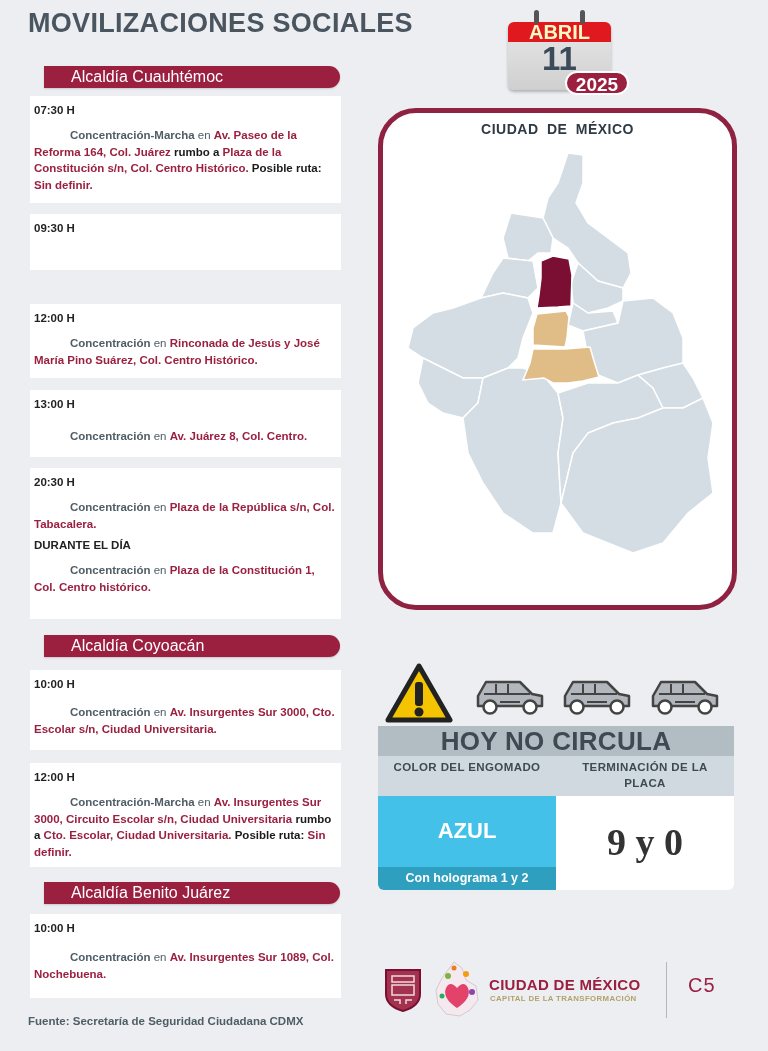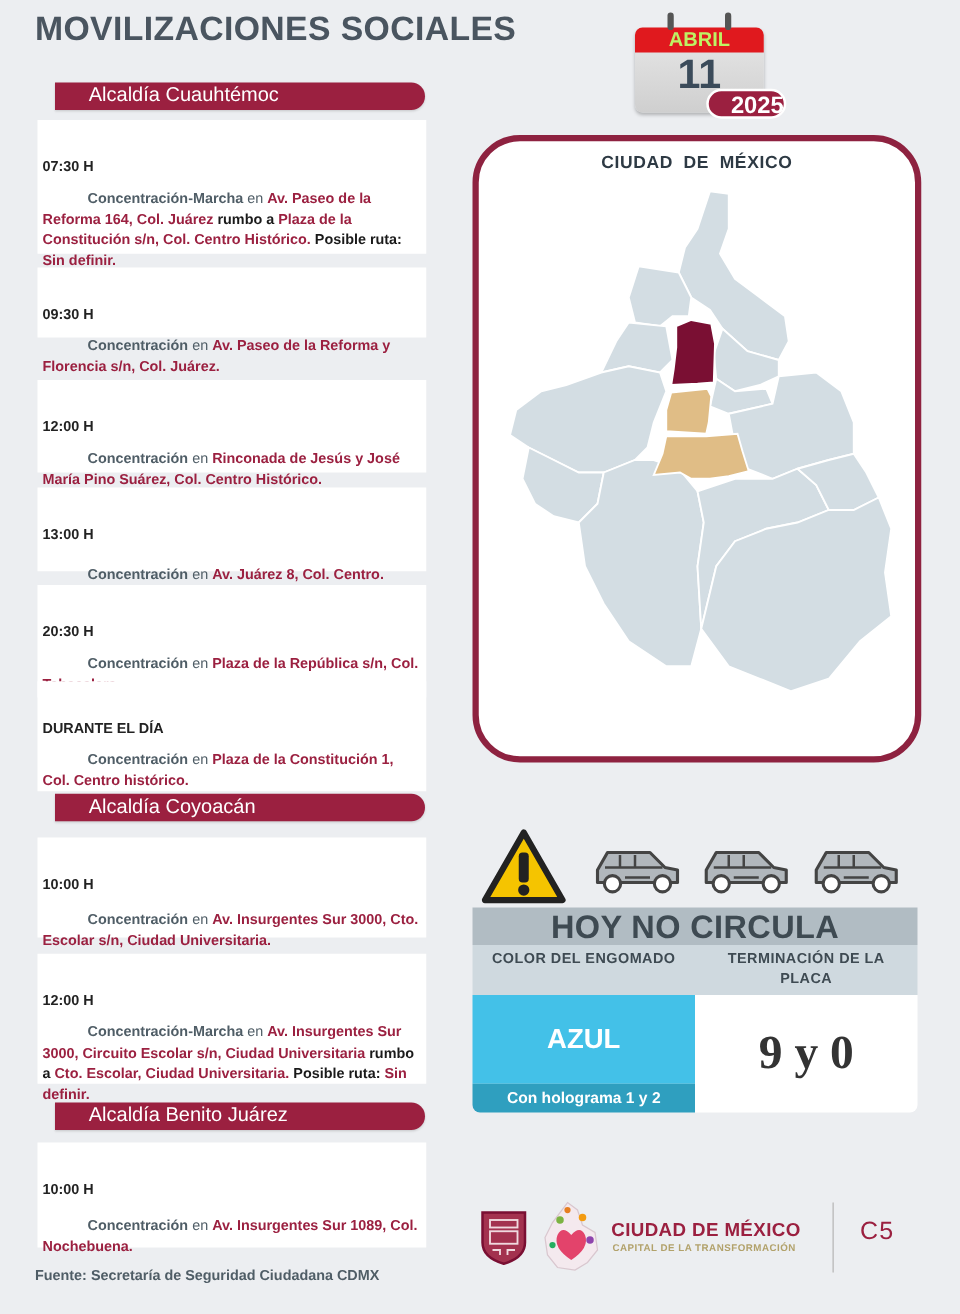--- a/index.html
+++ b/index.html
@@ -19,46 +19,46 @@
   
   .calendar { position: absolute; left: 508px; top: 14px; width: 120px; height: 84px; }
   .cal-body {
     position: absolute; left: 0; top: 8px; width: 103px; height: 68px;
     background: linear-gradient(#e8e8e8, #cfcfcf); border-radius: 6px;
     box-shadow: 0 2px 3px rgba(0,0,0,0.25);
   }
   .cal-head {
     position: absolute; left: 0; top: 0; width: 103px; height: 20px;
     background: #e0191e; border-radius: 6px 6px 0 0;
-    color: #bef264; font-size: 16px; font-weight: bold; text-align: center; line-height: 21px;
+    color: #fef9c3; font-size: 20px; font-weight: bold; text-align: center; line-height: 21px;
   }
   .cal-ring { position: absolute; top: -4px; width: 5px; height: 14px; background: #555; border-radius: 3px; }
   .cal-day {
     position: absolute; left: 0; top: 19px; width: 103px; text-align: center;
     font-size: 33px; font-weight: bold; color: #3b4b5a; line-height: 36px;
   }
   .cal-year {
     position: absolute; left: 57px; top: 57px; width: 64px; height: 24px;
     background: #9b2040; border-radius: 12px; color: #fff;
-    font-size: 19px; font-weight: bold; text-align: right; line-height: 24px;
+    font-size: 19px; font-weight: bold; text-align: center; line-height: 24px;
     border: 2px solid #fff;
   }
   
   .section-pill {
     position: absolute; left: 0; width: 296px; height: 22px;
     background: #9b2040; border-radius: 0 12px 12px 0;
     color: #fff; font-size: 16px; line-height: 22px; padding-left: 27px;
     box-shadow: 0 1px 2px rgba(0,0,0,0.15);
     margin-left: 44px;
   }
   .card {
     position: absolute; left: 30px; width: 311px; background: #fff;
     padding: 8px 5px 6px 4px;
   }
-  .card .time { font-size: 11.5px; font-weight: bold; color: #222; margin-bottom: 11px; margin-top: 24px; }
+  .card .time { font-size: 11.5px; font-weight: bold; color: #222; margin-bottom: 11px; }
   .card .desc { font-size: 11.5px; font-weight: bold; line-height: 16.5px; color: #222; }
   .desc .g { color: #4f5d66; font-weight: normal; }
   .desc .gb { color: #4f5d66; font-weight: bold; margin-left: 36px; }
   .desc .r { color: #9b2040; }
   .desc .k { color: #1a1a1a; }
   .source {
     position: absolute; left: 28px; top: 1015px;
     font-size: 11.5px; font-weight: bold; color: #4f5d66;
   }
   
@@ -127,35 +127,34 @@
 </div>
 
 <div class="section-pill" style="top:66px">Alcaldía Cuauhtémoc</div>
 
 <div class="card" style="top:96px;height:107px">
   <div class="time">07:30 H</div>
   <div class="desc"><span class="gb">Concentración-Marcha</span><span class="g"> en </span><span class="r">Av. Paseo de la Reforma 164, Col. Juárez</span><span class="k"> rumbo a </span><span class="r">Plaza de la Constitución s/n, Col. Centro Histórico.</span><span class="k"> Posible ruta: </span><span class="r">Sin definir.</span></div>
 </div>
 <div class="card" style="top:214px;height:56px">
   <div class="time">09:30 H</div>
-  <div class="desc"><span class="gb">Concentración</span><span class="g"> en </span><span class="r">Av. Paseo de la Reforma y Florencia s/n, Col. Juárez.</span></div>
 </div>
 <div class="card" style="top:304px;height:74px">
   <div class="time">12:00 H</div>
   <div class="desc"><span class="gb">Concentración</span><span class="g"> en </span><span class="r">Rinconada de Jesús y José María Pino Suárez, Col. Centro Histórico.</span></div>
 </div>
 <div class="card" style="top:390px;height:67px">
   <div class="time" style="margin-bottom:18px">13:00 H</div>
   <div class="desc"><span class="gb">Concentración</span><span class="g"> en </span><span class="r">Av. Juárez 8, Col. Centro.</span></div>
 </div>
 <div class="card" style="top:468px;height:90px">
   <div class="time">20:30 H</div>
   <div class="desc"><span class="gb">Concentración</span><span class="g"> en </span><span class="r">Plaza de la República s/n, Col. Tabacalera.</span></div>
 </div>
-<div class="card" style="top:545px;height:88px">
+<div class="card" style="top:531px;height:88px">
   <div class="time">DURANTE EL DÍA</div>
   <div class="desc"><span class="gb">Concentración</span><span class="g"> en </span><span class="r">Plaza de la Constitución 1, Col. Centro histórico.</span></div>
 </div>
 
 <div class="section-pill" style="top:635px">Alcaldía Coyoacán</div>
 
 <div class="card" style="top:670px;height:80px">
   <div class="time" style="margin-bottom:14px">10:00 H</div>
   <div class="desc"><span class="gb">Concentración</span><span class="g"> en </span><span class="r">Av. Insurgentes Sur 3000, Cto. Escolar s/n, Ciudad Universitaria.</span></div>
 </div>

